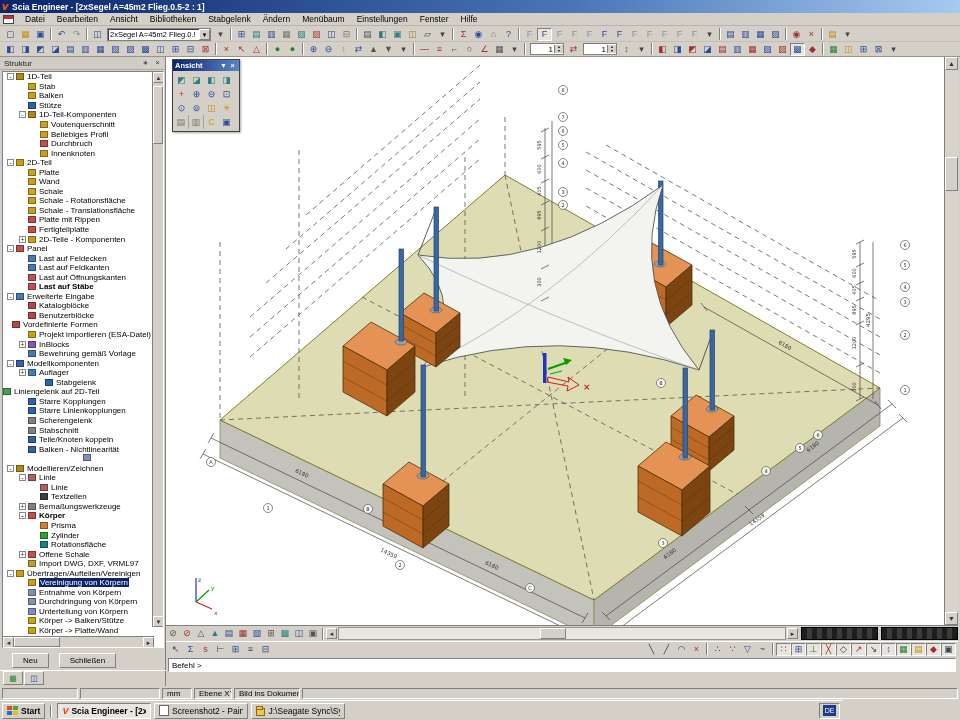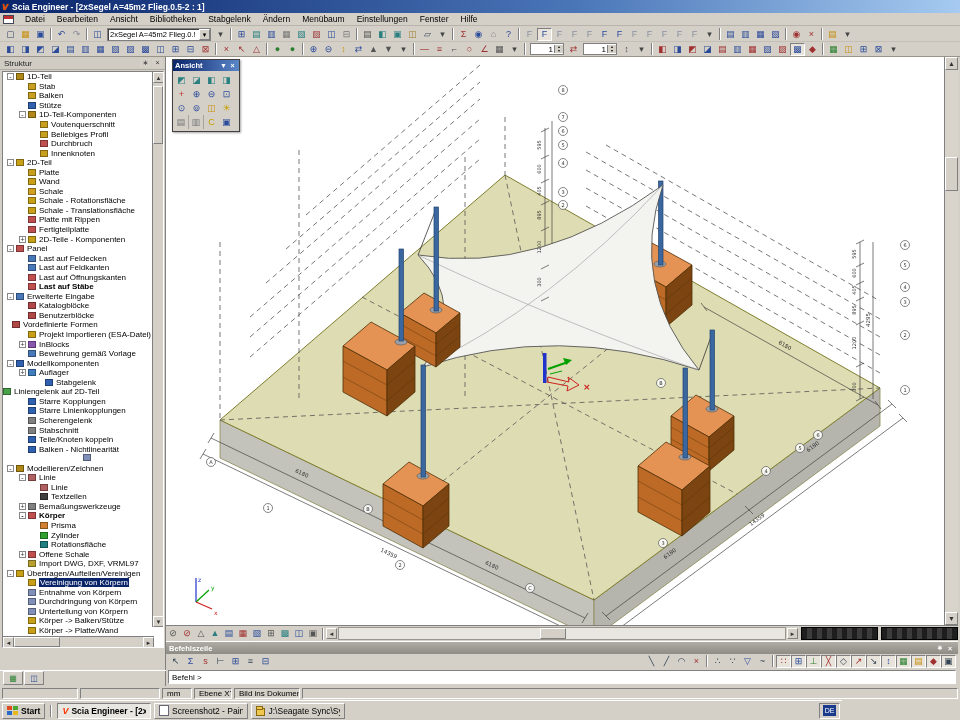--- a/index.html
+++ b/index.html
@@ -525,20 +525,24 @@
       <div class="sb-btn raised">▲</div>
       <div class="sb-thumb raised" style="position:absolute;left:0;top:14px;width:10px;height:58px;"></div>
       <div class="sb-btn raised" style="position:absolute;bottom:0;">▼</div>
     </div>
     <div class="tree-hscroll">
       <div class="sb-btn raised">◄</div>
       <div class="sb-thumb raised" style="width:46px;height:10px;"></div>
       <div style="flex:1"></div>
       <div class="sb-btn raised">►</div>
     </div>
+  </div>
+  <div id="sidebar-buttons">
+    <span class="push-btn raised">Neu</span>
+    <span class="push-btn raised">Schließen</span>
   </div>
   <div id="sidebar-tabs">
     <span class="side-tab raised">
         <span style="color:#2a8030">▦</span>
       </span>
     <span class="side-tab raised">
         <span style="color:#2a4a9a">◫</span>
       </span>
   </div>
 </div>
@@ -814,25 +818,20 @@
   <span class="sb-btn raised">◄</span>
   <span class="hs-track">
       <span class="hs-thumb raised" style="background:#d4d0c8"></span>
     </span>
   <span class="sb-btn raised">►</span>
   <span class="darkbtn"></span>
   <span class="darkbtn"></span>
 </div>
 
 <div id="cmdpanel" class="abs">
-  <div id="cmd-header">
-    <span class="t">Befehlszeile</span>
-    <span class="pb">∗</span>
-    <span class="pb">×</span>
-  </div>
   <div id="cmd-toolbar">
     <span id="cmd-left" style="display:flex">
         <span class="tbtn" style="color: rgb(51, 68, 85);">↖</span>
         <span class="tbtn" style="color: rgb(42, 74, 154);">Σ</span>
         <span class="tbtn" style="color: rgb(160, 48, 48);">s</span>
         <span class="tbtn" style="color: rgb(51, 68, 85);">⊢</span>
         <span class="tbtn" style="color: rgb(42, 74, 154);">⊞</span>
         <span class="tbtn" style="color: rgb(51, 68, 85);">≡</span>
         <span class="tbtn" style="color: rgb(42, 74, 154);">⊟</span>
       </span>

